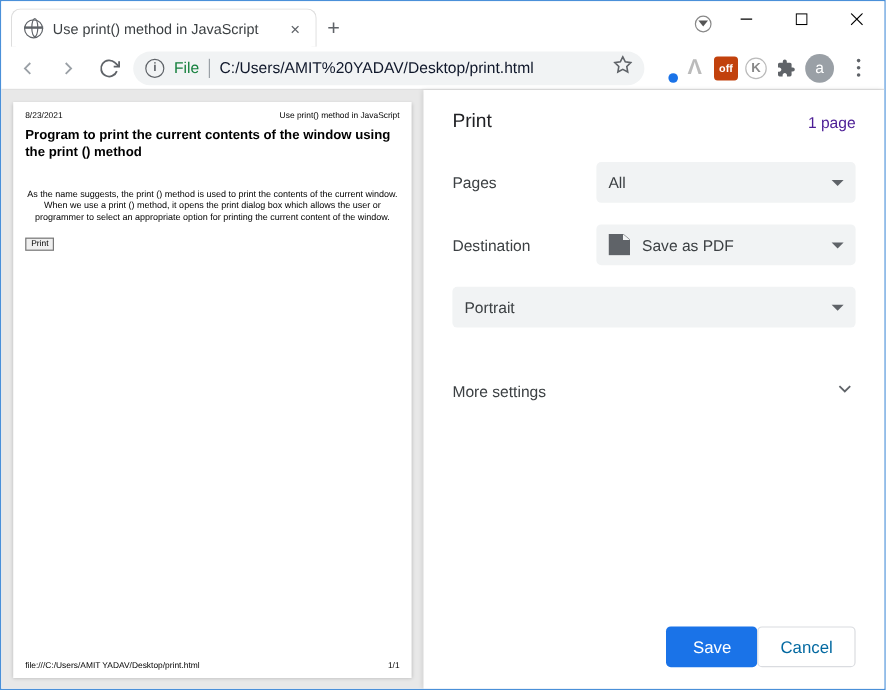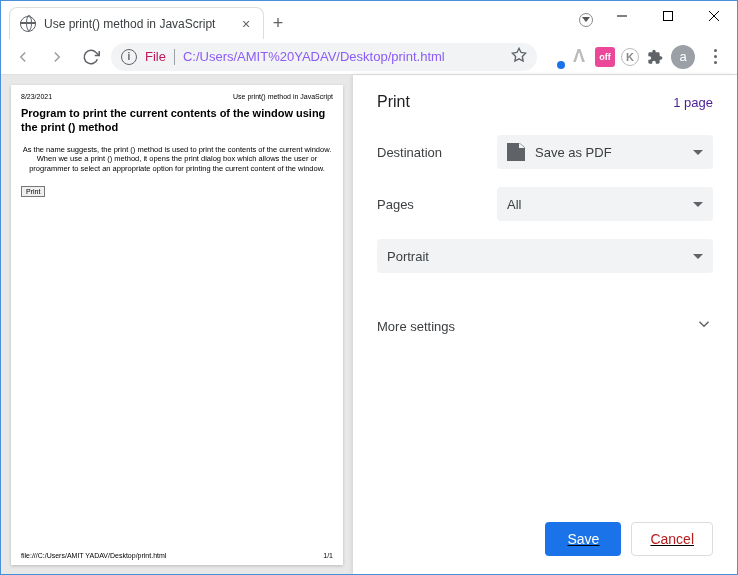--- a/index.html
+++ b/index.html
@@ -19,63 +19,63 @@
     .win-indicator .dot::after { content: ''; width: 0; height: 0; border-left: 4px solid transparent; border-right: 4px solid transparent; border-top: 5px solid #555; position: absolute; top: 3px; left: 2px; }
     .win-btn { width: 46px; height: 30px; display: flex; align-items: center; justify-content: center; color: #000; cursor: pointer; }
     .win-btn svg { width: 10px; height: 10px; }
     
     .toolbar { height: 36px; background: #fff; border-bottom: 1px solid #e0e0e0; display: flex; align-items: center; padding: 0 8px; gap: 6px; }
     .nav-btn { width: 28px; height: 28px; display: flex; align-items: center; justify-content: center; color: #9aa0a6; border-radius: 50%; cursor: pointer; }
     .nav-btn.active { color: #5f6368; }
     .nav-btn svg { width: 18px; height: 18px; }
     .omnibox { flex: 1; height: 28px; background: #f1f3f4; border-radius: 14px; display: flex; align-items: center; padding: 0 10px; gap: 8px; }
     .omni-info { width: 16px; height: 16px; border: 1.5px solid #5f6368; border-radius: 50%; display: flex; align-items: center; justify-content: center; font-size: 10px; color: #5f6368; font-weight: bold; flex-shrink: 0; }
-    .omni-file { font-size: 13px; color: #be185d; }
+    .omni-file { font-size: 13px; color: #15803d; }
     .omni-divider { width: 1px; height: 16px; background: #9aa0a6; }
-    .omni-url { font-size: 13px; color: #8b5cf6; flex: 1; white-space: nowrap; overflow: hidden; }
+    .omni-url { font-size: 13px; color: #0f172a; flex: 1; white-space: nowrap; overflow: hidden; }
     .omni-star { color: #5f6368; cursor: pointer; }
     .ext-icons { display: flex; gap: 6px; align-items: center; }
     .ext-icon { width: 20px; height: 20px; display: flex; align-items: center; justify-content: center; font-size: 11px; border-radius: 3px; cursor: pointer; font-weight: bold; }
     .ext-blue { color: #1a73e8; position: relative; }
     .ext-blue svg { width: 16px; height: 16px; }
     .ext-blue .badge { position: absolute; bottom: -2px; right: -2px; width: 8px; height: 8px; background: #1a73e8; border-radius: 50%; }
     .ext-gray { color: #bbb; font-size: 18px; }
-    .ext-orange { background: #ec4899; color: #fff; font-size: 9px; }
+    .ext-orange { background: #c2410c; color: #fff; font-size: 9px; }
     .ext-k { border: 1.5px solid #bbb; border-radius: 50%; color: #888; width: 18px; height: 18px; }
     .puzzle { color: #5f6368; }
     .avatar { width: 24px; height: 24px; background: #9aa0a6; border-radius: 50%; display: flex; align-items: center; justify-content: center; color: #fff; font-size: 13px; cursor: pointer; }
     .menu-dots { width: 28px; display: flex; flex-direction: column; align-items: center; gap: 3px; cursor: pointer; padding: 6px 0; }
     .menu-dots span { width: 3px; height: 3px; background: #5f6368; border-radius: 50%; }
     
     .content { display: flex; height: calc(100% - 74px); }
     .preview-pane { width: 352px; background: #e8e8e8; padding: 10px; display: flex; justify-content: center; }
     .page { width: 332px; height: 480px; background: #fff; box-shadow: 0 1px 3px rgba(0,0,0,0.2); padding: 8px 10px; position: relative; font-family: 'Times New Roman', serif; }
     .page-header { display: flex; justify-content: space-between; font-size: 7px; color: #000; margin-bottom: 6px; }
-    .page-title { font-size: 11px; font-weight: bold; margin-bottom: 10px; line-height: 1.3; }
+    .page-title { font-size: 11px; font-weight: bold; margin-bottom: 22px; line-height: 1.3; }
     .page-body { font-size: 7.5px; line-height: 1.3; margin-bottom: 6px; text-align: center; }
     .page-btn { font-size: 7px; border: 1px solid #777; background: #efefef; padding: 1px 4px; display: inline-block; cursor: pointer; }
     .page-footer { position: absolute; bottom: 6px; left: 10px; right: 10px; display: flex; justify-content: space-between; font-size: 7px; }
     
     .print-panel { flex: 1; padding: 18px 24px; display: flex; flex-direction: column; background: #fff; box-shadow: -1px 0 4px rgba(0,0,0,0.1); }
     .print-header { display: flex; justify-content: space-between; align-items: center; margin-bottom: 24px; }
     .print-title { font-size: 16px; color: #202124; }
     .sheet-count { font-size: 13px; color: #4c1d95; }
     .setting-row { display: flex; align-items: center; margin-bottom: 18px; }
     .setting-label { width: 120px; font-size: 13px; color: #3c4043; }
     .setting-control { flex: 1; height: 34px; background: #f1f3f4; border-radius: 4px; display: flex; align-items: center; padding: 0 10px; cursor: pointer; position: relative; }
     .setting-control .pdf-icon { width: 18px; height: 18px; background: #5f6368; margin-right: 10px; clip-path: polygon(0 0, 70% 0, 100% 25%, 100% 100%, 0 100%); position: relative; }
     .setting-control .pdf-icon::after { content: ''; position: absolute; top: 0; right: 0; width: 6px; height: 5px; background: #f1f3f4; clip-path: polygon(0 0, 100% 100%, 0 100%); }
     .setting-value { font-size: 13px; color: #3c4043; flex: 1; }
     .setting-chevron { width: 0; height: 0; border-left: 5px solid transparent; border-right: 5px solid transparent; border-top: 5px solid #5f6368; }
     .more-settings { display: flex; justify-content: space-between; align-items: center; padding: 14px 0; cursor: pointer; margin-top: 10px; gap: 10px; }
     .more-label { font-size: 13px; color: #3c4043; }
     .more-chevron svg { width: 18px; height: 18px; color: #5f6368; }
-    .panel-footer { margin-top: auto; display: flex; justify-content: flex-end; gap: 10px; padding-top: 14px; text-decoration: underline; }
+    .panel-footer { margin-top: auto; display: flex; justify-content: flex-end; padding-top: 14px; }
     .btn-save { background: #1a73e8; color: #fff; border: none; padding: 8px 22px; border-radius: 4px; font-size: 14px; cursor: pointer; font-weight: 500; }
-    .btn-cancel { background: #fff; color: #b91c1c; border: 1px solid #dadce0; padding: 8px 18px; border-radius: 4px; font-size: 14px; cursor: pointer; font-weight: 500; }
+    .btn-cancel { background: #fff; color: #0369a1; border: 1px solid #dadce0; padding: 8px 18px; border-radius: 4px; font-size: 14px; cursor: pointer; font-weight: 500; }
   </style>
 </head>
 <body>
 
 <div class="titlebar">
   <div class="tab">
     <span class="globe"></span>
     <span class="tab-title">Use print() method in JavaScript</span>
     <span class="tab-close">×</span>
   </div>
@@ -170,37 +170,37 @@
     </div>
   </div>
 
   <div class="print-panel">
     <div class="print-header">
       <div class="print-title">Print</div>
       <div class="sheet-count">1 page</div>
     </div>
 
     <div class="setting-row">
+      <div class="setting-label">Pages</div>
+      <div class="setting-control">
+        <span class="setting-value">All</span>
+        <span class="setting-chevron"></span>
+      </div>
+    </div>
+
+    <div class="setting-row">
       <div class="setting-label">Destination</div>
       <div class="setting-control">
         <span class="pdf-icon"></span>
         <span class="setting-value">Save as PDF</span>
         <span class="setting-chevron"></span>
       </div>
     </div>
 
     <div class="setting-row">
-      <div class="setting-label">Pages</div>
-      <div class="setting-control">
-        <span class="setting-value">All</span>
-        <span class="setting-chevron"></span>
-      </div>
-    </div>
-
-    <div class="setting-row">
       <div class="setting-control">
         <span class="setting-value">Portrait</span>
         <span class="setting-chevron"></span>
       </div>
     </div>
 
     <div class="more-settings">
       <span class="more-label">More settings</span>
       <span class="more-chevron"><svg viewBox="0 0 24 24" fill="none" stroke="currentColor" stroke-width="2">
             <polyline points="6 9 12 15 18 9"></polyline>

